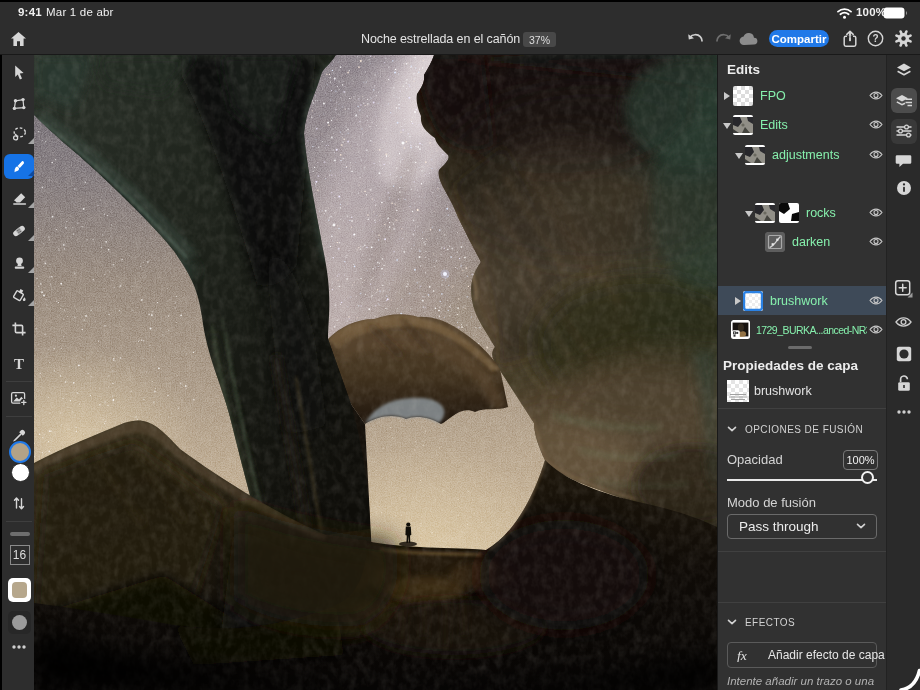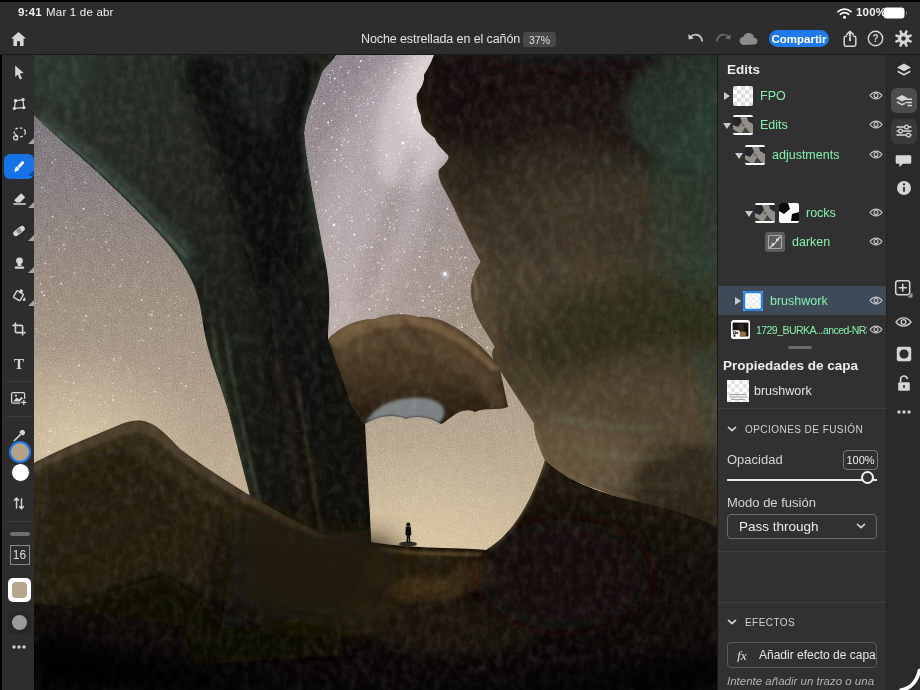--- a/index.html
+++ b/index.html
@@ -1803,21 +1803,21 @@
           <path d="M1.5 3.3 L5.0 6.6 L8.5 3.3" stroke="#d2d2d2" stroke-width="1.6" fill="none" stroke-linecap="round" stroke-linejoin="round"></path>
         </svg>
         <span>EFECTOS</span>
       </div>
       <div class="btnbox" style="top:587px">
         <span style="margin-left:9px;display:flex">
           <svg width="20" height="14" viewBox="0 0 20 14">
             <text x="0" y="11.5" font-size="13.5" font-style="italic" fill="#e2e2e2" font-family="Liberation Serif">fx</text>
           </svg>
         </span>
-        <span style="margin-left:2px">Añadir efecto de capa</span>
+        <span style="margin-left:11px">Añadir efecto de capa</span>
       </div>
       <div class="abs ital" style="left:9px;top:620px">Intente añadir un trazo o una</div>
     </div>
     <div id="vsep1"></div>
     <div id="vsep2"></div>
     <div id="rstrip">
       <div class="sic" style="top:7px;height:16px">
         <svg width="18" height="16" viewBox="0 0 18 16">
           <path d="M9 1.6 L16 5.4 L9 9.2 L2 5.4 Z" fill="#d6d6d6"></path>
           <path d="M2.6 9.3 L9 12.7 L15.4 9.3" stroke="#d6d6d6" stroke-width="1.6" fill="none" stroke-linejoin="round"></path>

